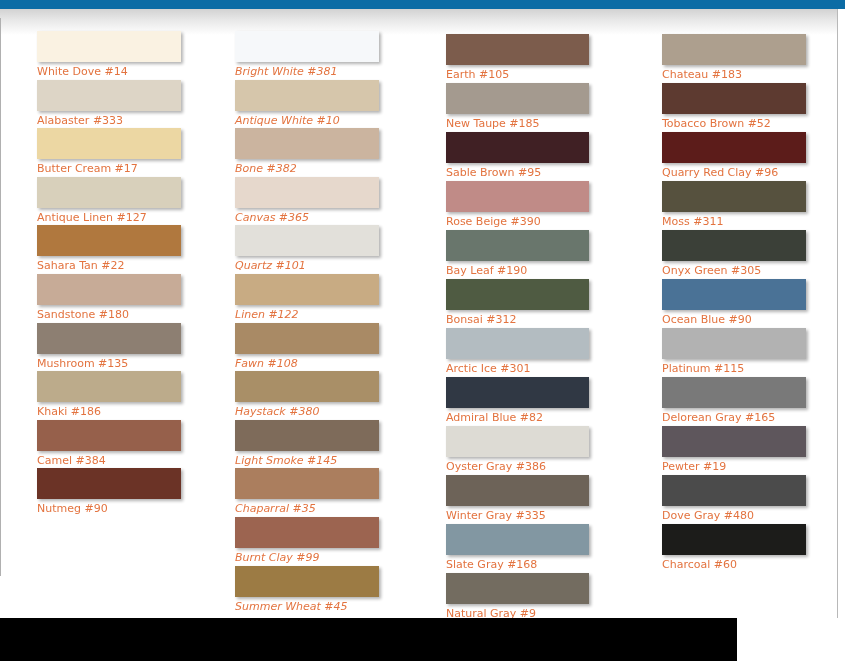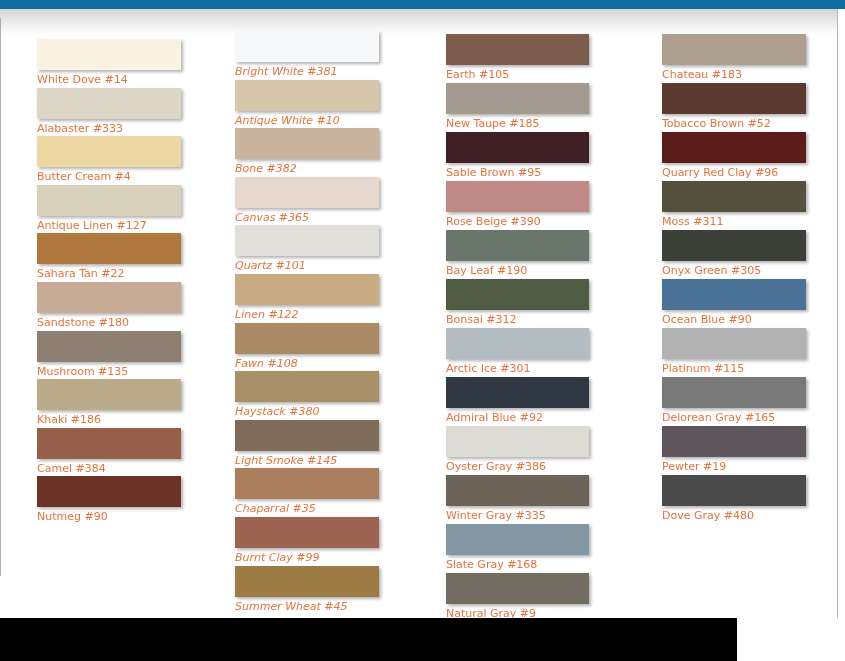--- a/index.html
+++ b/index.html
@@ -62,21 +62,21 @@
     width: 1px;
     height: 558px;
     background: #b0b0b0;
   }
 
   
   .column {
     position: absolute;
     top: 0;
   }
-  #col-0 { left: 37px;  top: 22px; margin-top: 8px; }
+  #col-0 { left: 37px;  top: 22px; }
   #col-1 { left: 235px; top: 22px; font-style: italic; }
   #col-2 { left: 446px; top: 25px; }
   #col-3 { left: 662px; top: 25px; }
 
   .swatch-item {
     position: relative;
   }
   .col-a .swatch-item { height: 48.6px; }
   .col-b .swatch-item { height: 49.0px; }
 
@@ -109,21 +109,21 @@
       <div class="swatch-item">
         <div class="chip" style="background: rgb(250, 242, 226);"></div>
         <span class="chip-label">White Dove #14</span>
       </div>
       <div class="swatch-item">
         <div class="chip" style="background: rgb(221, 213, 198);"></div>
         <span class="chip-label">Alabaster #333</span>
       </div>
       <div class="swatch-item">
         <div class="chip" style="background: rgb(236, 215, 163);"></div>
-        <span class="chip-label">Butter Cream #4</span>
+        <span class="chip-label">Butter Cream #17</span>
       </div>
       <div class="swatch-item">
         <div class="chip" style="background: rgb(216, 208, 187);"></div>
         <span class="chip-label">Antique Linen #127</span>
       </div>
       <div class="swatch-item">
         <div class="chip" style="background: rgb(176, 120, 62);"></div>
         <span class="chip-label">Sahara Tan #22</span>
       </div>
       <div class="swatch-item">
@@ -221,21 +221,21 @@
       <div class="swatch-item">
         <div class="chip" style="background: rgb(79, 91, 66);"></div>
         <span class="chip-label">Bonsai #312</span>
       </div>
       <div class="swatch-item">
         <div class="chip" style="background: rgb(179, 188, 193);"></div>
         <span class="chip-label">Arctic Ice #301</span>
       </div>
       <div class="swatch-item">
         <div class="chip" style="background: rgb(48, 56, 68);"></div>
-        <span class="chip-label">Admiral Blue #92</span>
+        <span class="chip-label">Admiral Blue #82</span>
       </div>
       <div class="swatch-item">
         <div class="chip" style="background: rgb(221, 219, 212);"></div>
         <span class="chip-label">Oyster Gray #386</span>
       </div>
       <div class="swatch-item">
         <div class="chip" style="background: rgb(109, 99, 88);"></div>
         <span class="chip-label">Winter Gray #335</span>
       </div>
       <div class="swatch-item">
@@ -281,16 +281,20 @@
         <span class="chip-label">Delorean Gray #165</span>
       </div>
       <div class="swatch-item">
         <div class="chip" style="background: rgb(94, 86, 92);"></div>
         <span class="chip-label">Pewter #19</span>
       </div>
       <div class="swatch-item">
         <div class="chip" style="background: rgb(75, 75, 75);"></div>
         <span class="chip-label">Dove Gray #480</span>
       </div>
+      <div class="swatch-item">
+        <div class="chip" style="background: rgb(28, 28, 26);"></div>
+        <span class="chip-label">Charcoal #60</span>
+      </div>
     </div>
 </div>
 
 <div id="bottom-bar"></div>
 
 </body></html>

